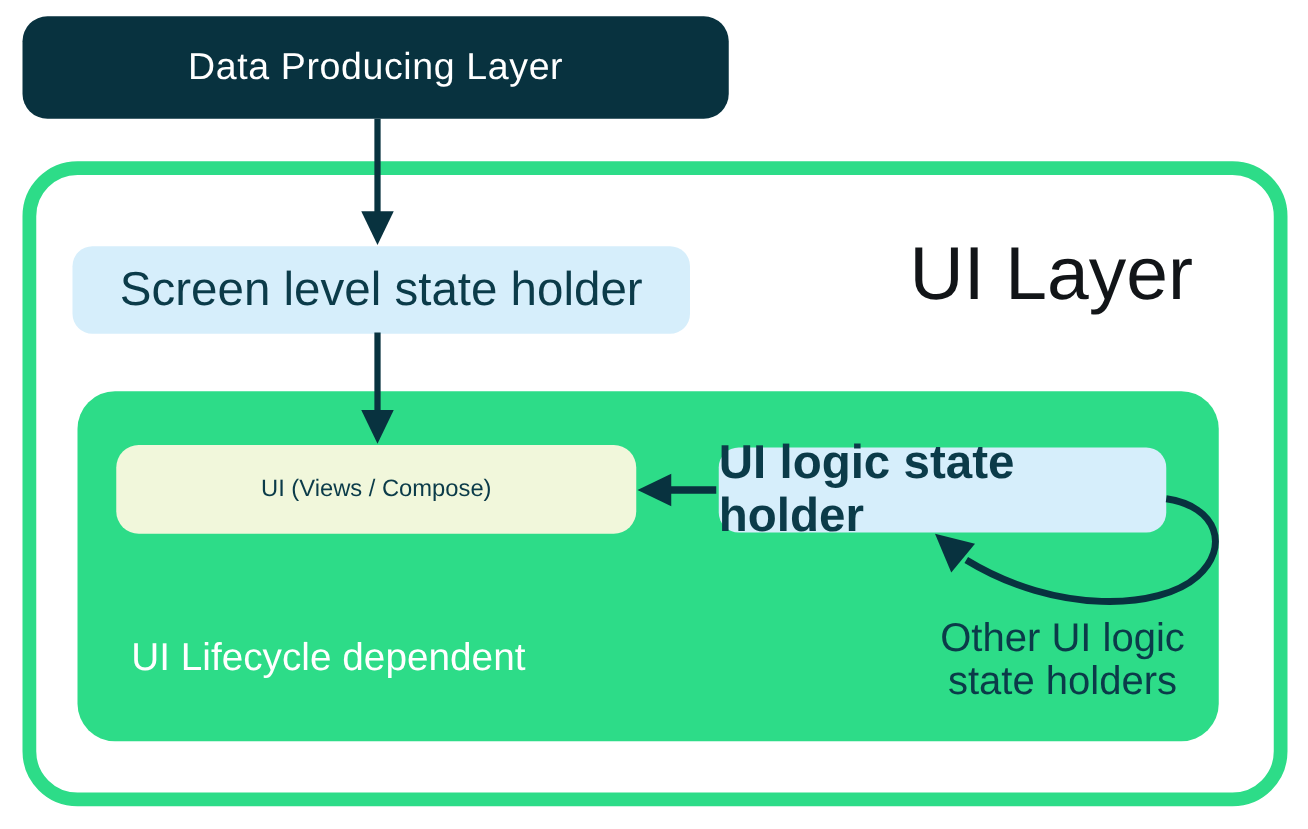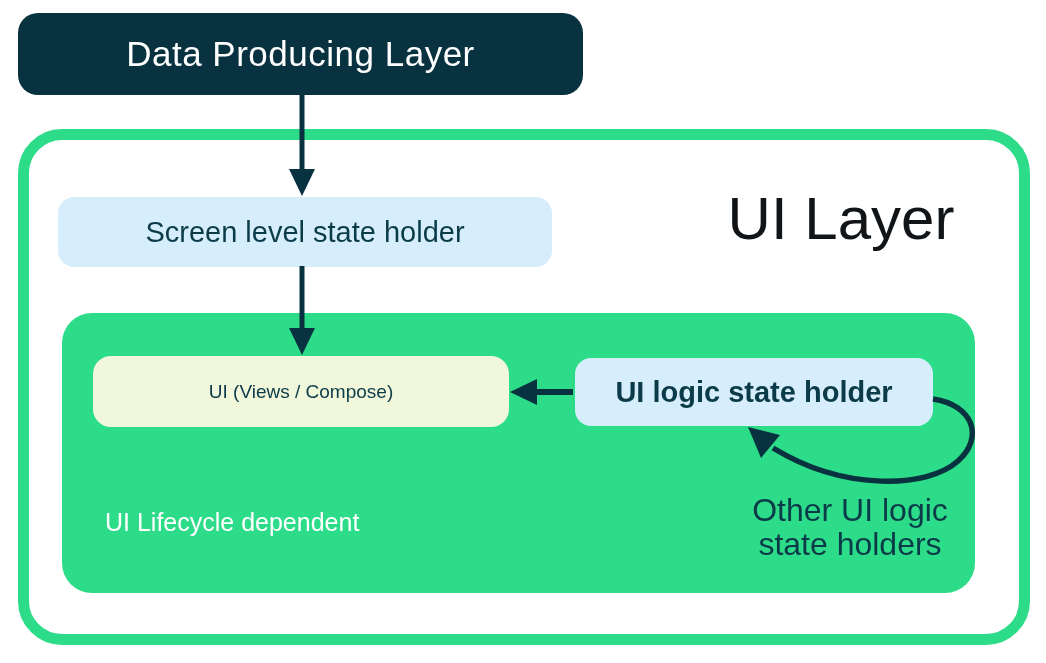--- a/index.html
+++ b/index.html
@@ -17,21 +17,21 @@
   }
   
   .dark-box {
     position: absolute;
     left: 18px; top: 13px;
     width: 565px; height: 82px;
     background: #08323F;
     border-radius: 20px;
     display: flex; align-items: center; justify-content: center;
     color: #ffffff;
-    font-size: 35px;
+    font-size: 30px;
     letter-spacing: 0.5px;
   }
   
   .outer-box {
     position: absolute;
     left: 18px; top: 129px;
     width: 1012px; height: 516px;
     box-sizing: border-box;
     border: 11px solid #2DDC88;
     border-radius: 44px;
@@ -44,21 +44,21 @@
     text-align: center;
     font-size: 60px;
     color: #121518;
   }
   .blue-box {
     position: absolute;
     background: #D6EEFB;
     border-radius: 16px;
     display: flex; align-items: center; justify-content: center;
     color: #0B3B49;
-    font-size: 29px;
+    font-size: 38px;
   }
   .screen-state-holder {
     left: 29px; top: 57px;
     width: 494px; height: 70px;
   }
   
   .inner-green {
     position: absolute;
     left: 33px; top: 173px;
     width: 913px; height: 280px;
@@ -76,21 +76,21 @@
     font-size: 19px;
   }
   .ui-logic-state-holder {
     left: 513px; top: 45px;
     width: 358px; height: 68px; font-weight: bold;
   }
   .lifecycle-caption {
     position: absolute;
     left: 43px; top: 195px;
     color: #ffffff;
-    font-size: 25px;
+    font-size: 31px;
   }
   .other-note {
     position: absolute;
     left: 658px; top: 180px;
     width: 260px;
     text-align: center;
     color: #0B3B49;
     font-size: 32px;
     line-height: 34px;
   }

